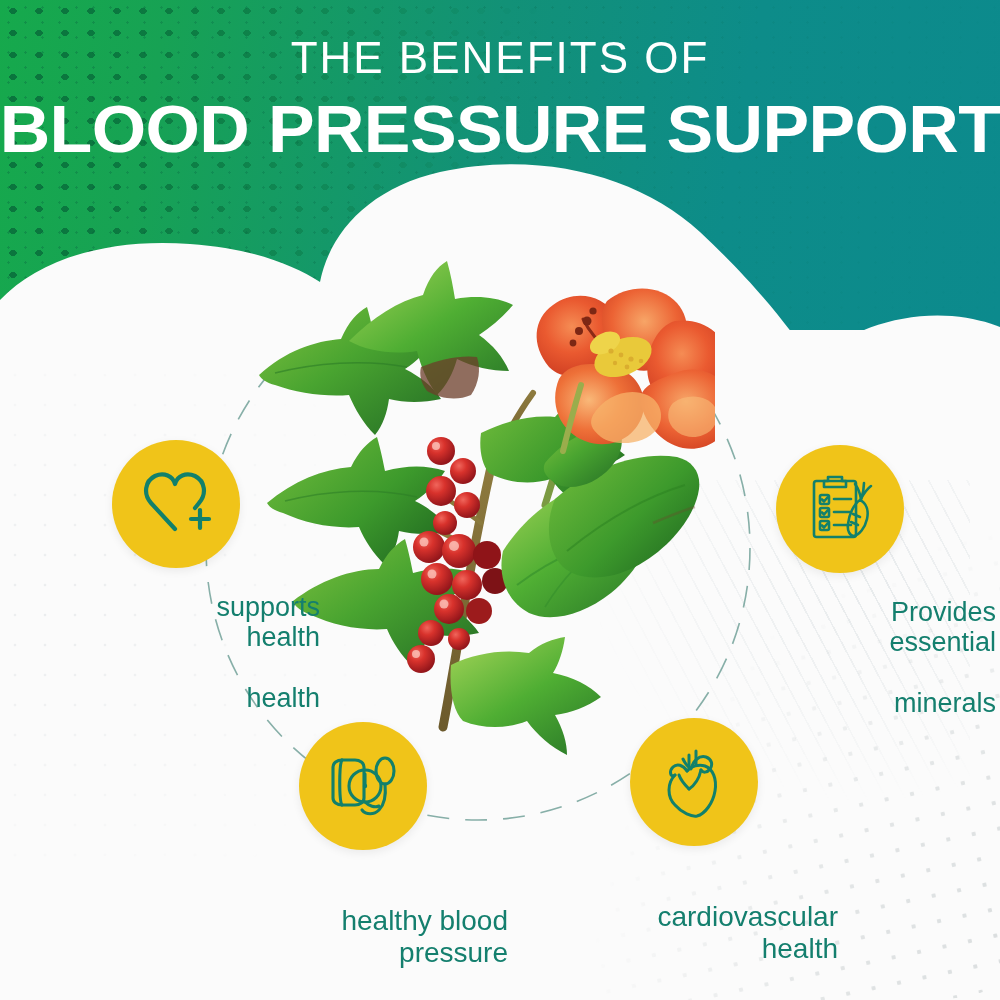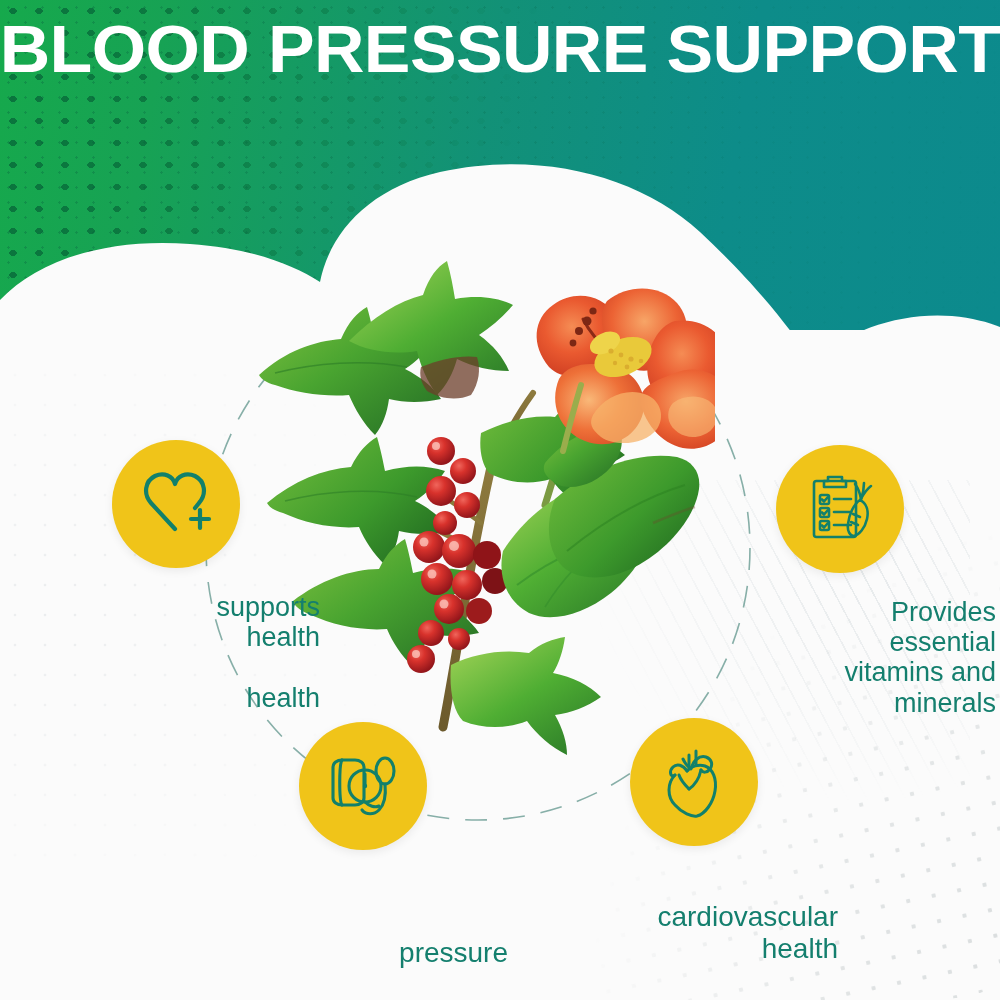--- a/index.html
+++ b/index.html
@@ -172,20 +172,21 @@
   </div>
 
   <svg class="wave-svg" viewBox="0 0 1000 360" preserveAspectRatio="none" style="z-index:3;">
     <path d="M0,300 C40,258 110,238 190,244 C250,248 292,264 320,282
              C330,232 370,188 440,172 C540,150 640,176 700,232
              C760,288 790,330 812,360 L1000,360 L1000,360 L0,360 Z" fill="#fbfbfb"></path>
     <path d="M812,360 C850,330 900,312 952,316 C972,318 988,322 1000,327 L1000,360 Z" fill="#fbfbfb"></path>
   </svg>
 
   <div class="title-wrap">
+    <div class="title-kicker">THE BENEFITS OF</div>
     <div class="title-main">BLOOD PRESSURE SUPPORT</div>
   </div>
 
   <svg class="dash-svg" viewBox="0 0 1000 1000">
     <circle cx="478" cy="548" r="272" fill="none" stroke="#3f7f75" stroke-width="1.6" stroke-dasharray="22 16" opacity=".62"></circle>
   </svg>
 
   <div class="plant">
     <svg viewBox="0 0 470 500" xmlns="http://www.w3.org/2000/svg">
       <defs>
@@ -400,21 +401,21 @@
           <path d="M56,25 C59,19 62,15 66,12"></path>
           <path d="M56,25 C58,20 59,14 59,9"></path>
           <path d="M48,40 l7,3"></path>
           <path d="M46,48 l7,3"></path>
         </g>
       </svg>
     </div>
     <div class="node-label">
       <span>Provides</span><br>
       <span>essential</span><br>
-      <span>vitamins and</span><br>
+      <br>
       <span>minerals</span>
     </div>
   </div>
 
   <div class="node" id="node-bp">
     <div class="bubble">
       <svg width="76" height="72" viewBox="0 0 76 72">
         <g fill="none" stroke="#12806b" stroke-width="3.1" stroke-linejoin="round" stroke-linecap="round">
 
           <path d="M8,17 C8,13 12,10 17,10 L30,10 C35,10 39,13 39,17
@@ -426,21 +427,21 @@
           <circle cx="40" cy="36" r="2.2" fill="#12806b" stroke="none"></circle>
 
           <ellipse cx="60" cy="21" rx="9" ry="13"></ellipse>
           <path d="M60,34 C61,44 60,54 54,60 C49,65 41,65 37,60"></path>
           <path d="M40,52 C44,56 50,58 54,56"></path>
         </g>
       </svg>
     </div>
     <div class="node-label">
       <br>
-      <br>
+      <span>healthy blood</span><br>
       <span>pressure</span>
     </div>
   </div>
 
   <div class="node" id="node-cardio">
     <div class="bubble">
       <svg width="66" height="74" viewBox="0 0 66 74">
         <g fill="none" stroke="#12806b" stroke-width="3" stroke-linejoin="round" stroke-linecap="round">
 
           <path d="M14,30 C6,38 6,52 14,60 C21,68 31,72 36,71

